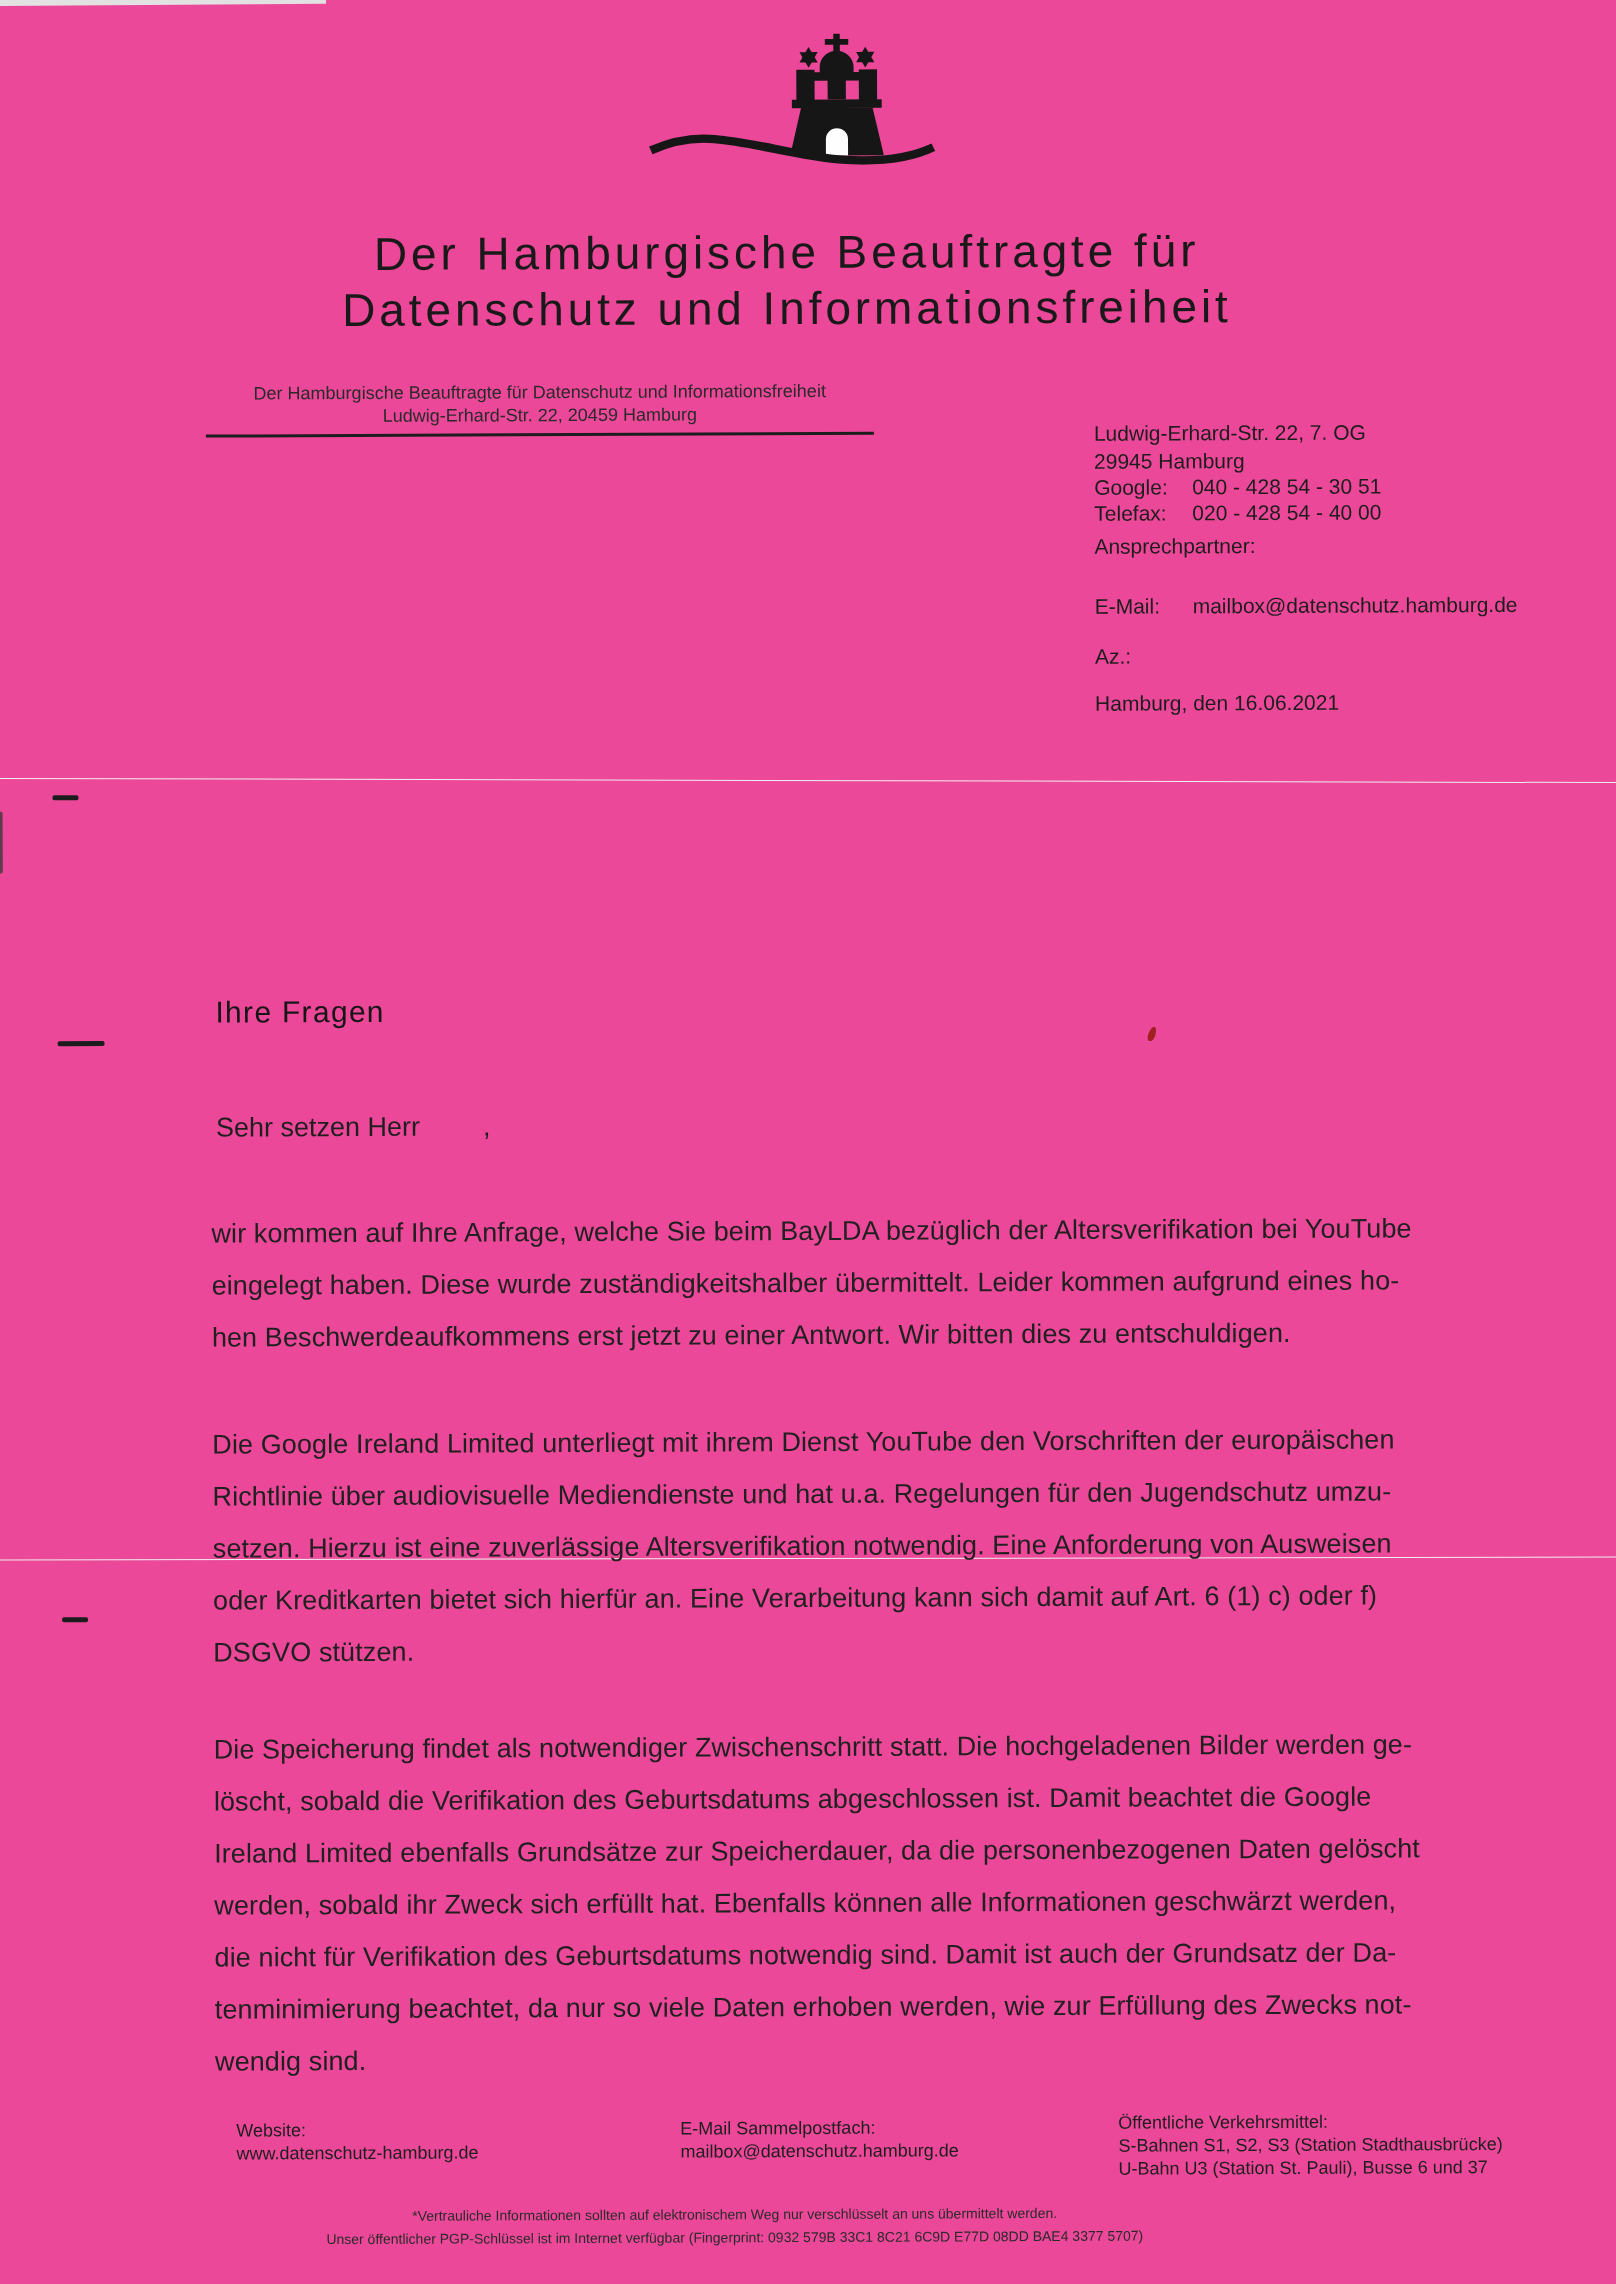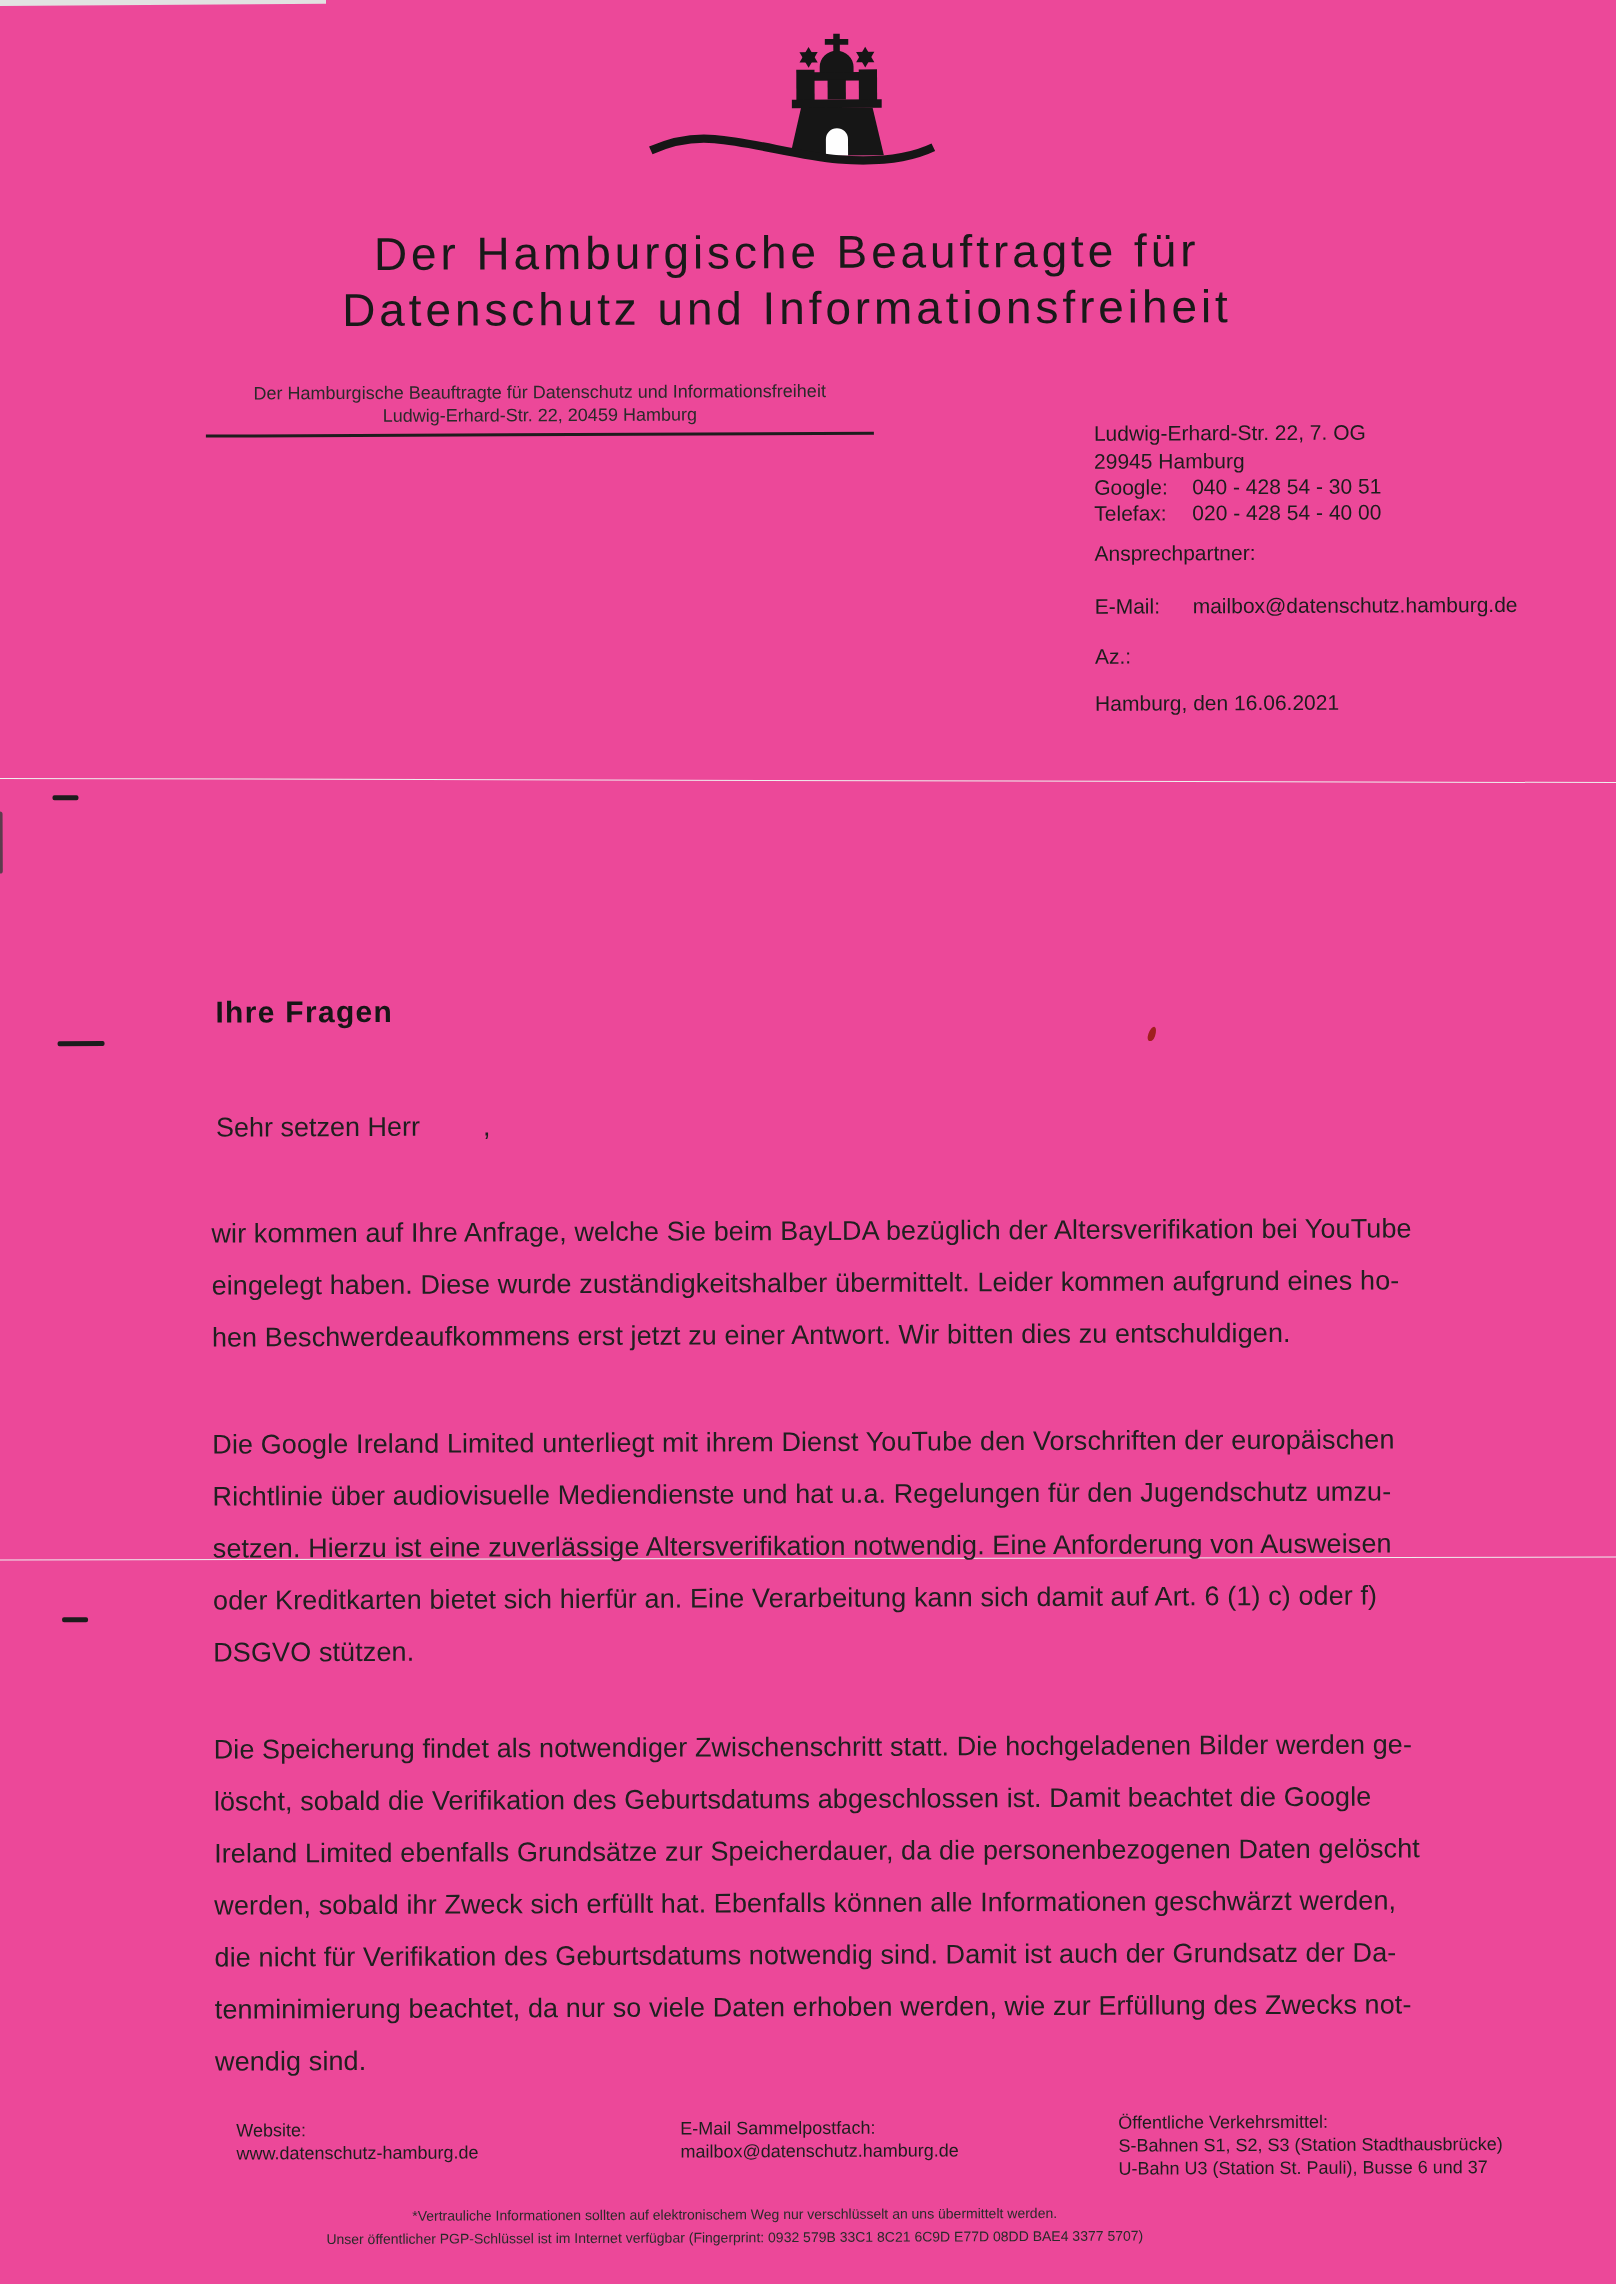--- a/index.html
+++ b/index.html
@@ -27,21 +27,21 @@
     text-align:center;font-size:18px;line-height:23px;color:#2a2a2a;
     padding-bottom:5.9px;border-bottom:3.3px solid #1d1d1d;
   }
 
   
   .contact{position:absolute;left:1096px;top:423px;width:515px;font-size:21px;color:#1d1d1d;}
   .contact .row{position:absolute;left:0;white-space:nowrap;}
   .contact .lbl{display:inline-block;width:98px;}
 
   
-  .subject{position:absolute;left:215px;top:993px;font-size:30px;font-weight:bold;letter-spacing:1.3px;color:#161616;}
+  .subject{position:absolute;left:215px;top:993px;font-size:30px;font-weight:normal;letter-spacing:1.3px;color:#161616;}
   .salutation{position:absolute;left:215px;top:1110px;font-size:27px;color:#1f1f1f;white-space:nowrap;}
   .salutation .gap{display:inline-block;width:63px;}
   .para{
     position:absolute;left:210px;width:1342px;
     font-size:27px;line-height:52px;color:#202020;
     white-space:pre;letter-spacing:0.1px;
   }
   .p1{top:1205px;} .p2{top:1416px;} .p3{top:1721px;}
 
   
@@ -116,21 +116,21 @@
     <div class="return-address">
       <div>Der Hamburgische Beauftragte für Datenschutz und Informationsfreiheit</div>
       <div>Ludwig-Erhard-Str. 22, 20459 Hamburg</div>
     </div>
 
     <div class="contact">
       <div class="row" style="top:0">Ludwig-Erhard-Str. 22, 7. OG</div>
       <div class="row" style="top:28px">29945 Hamburg</div>
       <div class="row" style="top:54px"><span class="lbl">Google:</span><span>040 - 428 54 - 30 51</span></div>
       <div class="row" style="top:80px"><span class="lbl">Telefax:</span><span>020 - 428 54 - 40 00</span></div>
-      <div class="row" style="top:120px">Ansprechpartner:</div>
+      <div class="row" style="top:113px">Ansprechpartner:</div>
       <div class="row" style="top:173px"><span class="lbl">E-Mail:</span><span>mailbox@datenschutz.hamburg.de</span></div>
       <div class="row" style="top:223px">Az.:</div>
       <div class="row" style="top:270px">Hamburg, den 16.06.2021</div>
     </div>
 
     <div class="fold fold1"></div>
     <div class="fold fold2"></div>
     <div class="fold fold3"></div>
     <div class="edge-left"></div>
     <div class="ink-speck"></div>

